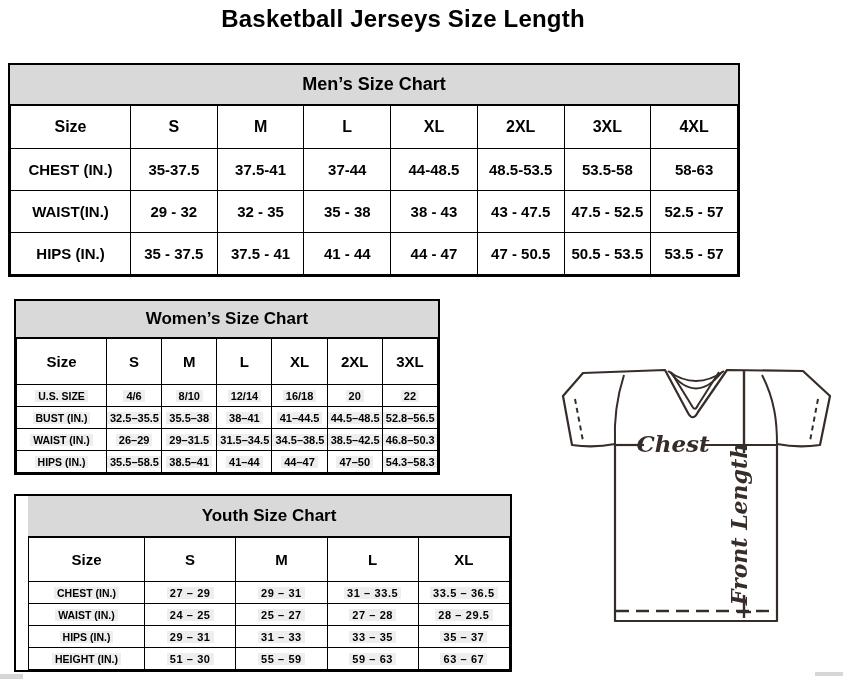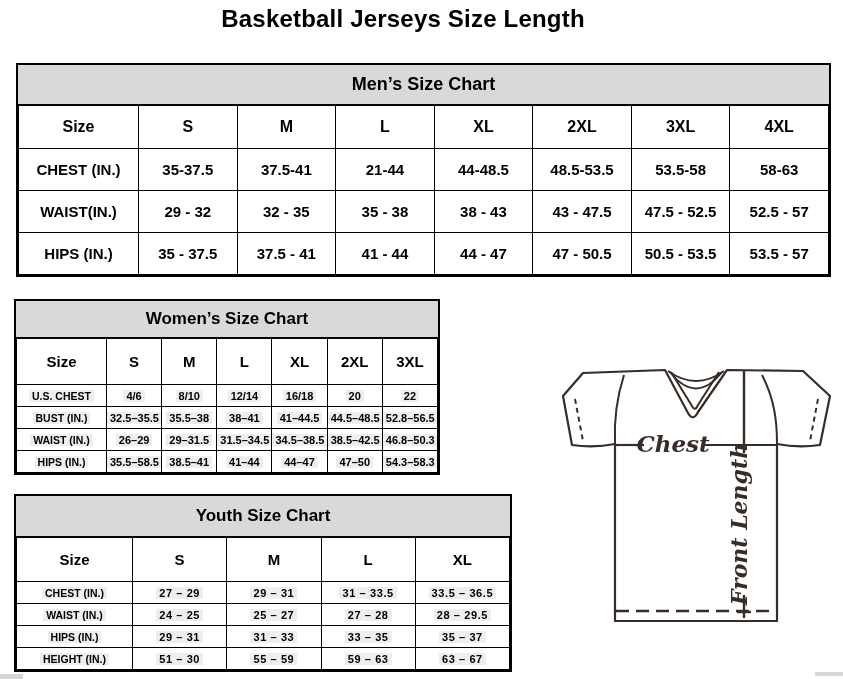--- a/index.html
+++ b/index.html
@@ -10,40 +10,40 @@
          font-size:24px;font-weight:bold;letter-spacing:0.2px;}
 
   .tblwrap{position:absolute;border:2px solid #000;background:#fff;box-sizing:border-box;}
   .section-header{background:#d9d9d9;border-bottom:1px solid #000;display:flex;
                   align-items:center;justify-content:center;font-weight:bold;}
   table{border-collapse:collapse;table-layout:fixed;width:100%;}
   th,td{border:1px solid #000;text-align:center;font-weight:bold;padding:0;
         overflow:hidden;white-space:nowrap;}
 
   
-  .mens{left:16px;top:63px;width:815px;}
+  .mens{left:8px;top:63px;width:732px;}
   .mens .section-header{height:39px;font-size:18px;}
   .mens col.first{width:120px;}
   .mens thead tr{height:43px;}
   .mens thead th{font-size:16px;}
   .mens tbody tr{height:42px;}
   .mens tbody th,.mens tbody td{font-size:15px;}
 
   
   .womens{left:14px;top:299px;width:426px;}
   .womens .section-header{height:36px;font-size:17px;}
   .womens col.first{width:90px;}
   .womens thead tr{height:46px;}
   .womens thead th{font-size:15px;}
   .womens tbody tr{height:22px;}
   .womens tbody th{font-size:10.5px;}
   .womens tbody td{font-size:11px;}
 
   
-  .youth{left:14px;top:494px;width:498px;}
+  .youth{left:14px;top:494px;width:498px;padding-left:12px;}
   .youth .section-header{height:40px;font-size:17px;}
   .youth col.first{width:116px;}
   .youth thead tr{height:44px;}
   .youth thead th{font-size:15px;}
   .youth tbody tr{height:22px;}
   .youth tbody th{font-size:10.5px;}
   .youth tbody td{font-size:11px;letter-spacing:0.6px;}
 
   
   .womens tbody span.cellspan,.youth tbody span.cellspan{background:#eeeeee;padding:0 3px;}
@@ -87,21 +87,21 @@
             <th><span class="cellspan">2XL</span></th>
             <th><span class="cellspan">3XL</span></th>
             <th><span class="cellspan">4XL</span></th>
           </tr>
         </thead>
         <tbody>
           <tr>
             <th><span class="cellspan">CHEST (IN.)</span></th>
             <td><span class="cellspan">35-37.5</span></td>
             <td><span class="cellspan">37.5-41</span></td>
-            <td><span class="cellspan">21-44</span></td>
+            <td><span class="cellspan">37-44</span></td>
             <td><span class="cellspan">44-48.5</span></td>
             <td><span class="cellspan">48.5-53.5</span></td>
             <td><span class="cellspan">53.5-58</span></td>
             <td><span class="cellspan">58-63</span></td>
           </tr>
           <tr>
             <th><span class="cellspan">WAIST(IN.)</span></th>
             <td><span class="cellspan">29 - 32</span></td>
             <td><span class="cellspan">32 - 35</span></td>
             <td><span class="cellspan">35 - 38</span></td>
@@ -142,21 +142,21 @@
             <th><span class="cellspan">S</span></th>
             <th><span class="cellspan">M</span></th>
             <th><span class="cellspan">L</span></th>
             <th><span class="cellspan">XL</span></th>
             <th><span class="cellspan">2XL</span></th>
             <th><span class="cellspan">3XL</span></th>
           </tr>
         </thead>
         <tbody>
           <tr>
-            <th><span class="cellspan">U.S. CHEST</span></th>
+            <th><span class="cellspan">U.S. SIZE</span></th>
             <td><span class="cellspan">4/6</span></td>
             <td><span class="cellspan">8/10</span></td>
             <td><span class="cellspan">12/14</span></td>
             <td><span class="cellspan">16/18</span></td>
             <td><span class="cellspan">20</span></td>
             <td><span class="cellspan">22</span></td>
           </tr>
           <tr>
             <th><span class="cellspan">BUST (IN.)</span></th>
             <td><span class="cellspan">32.5–35.5</span></td>

